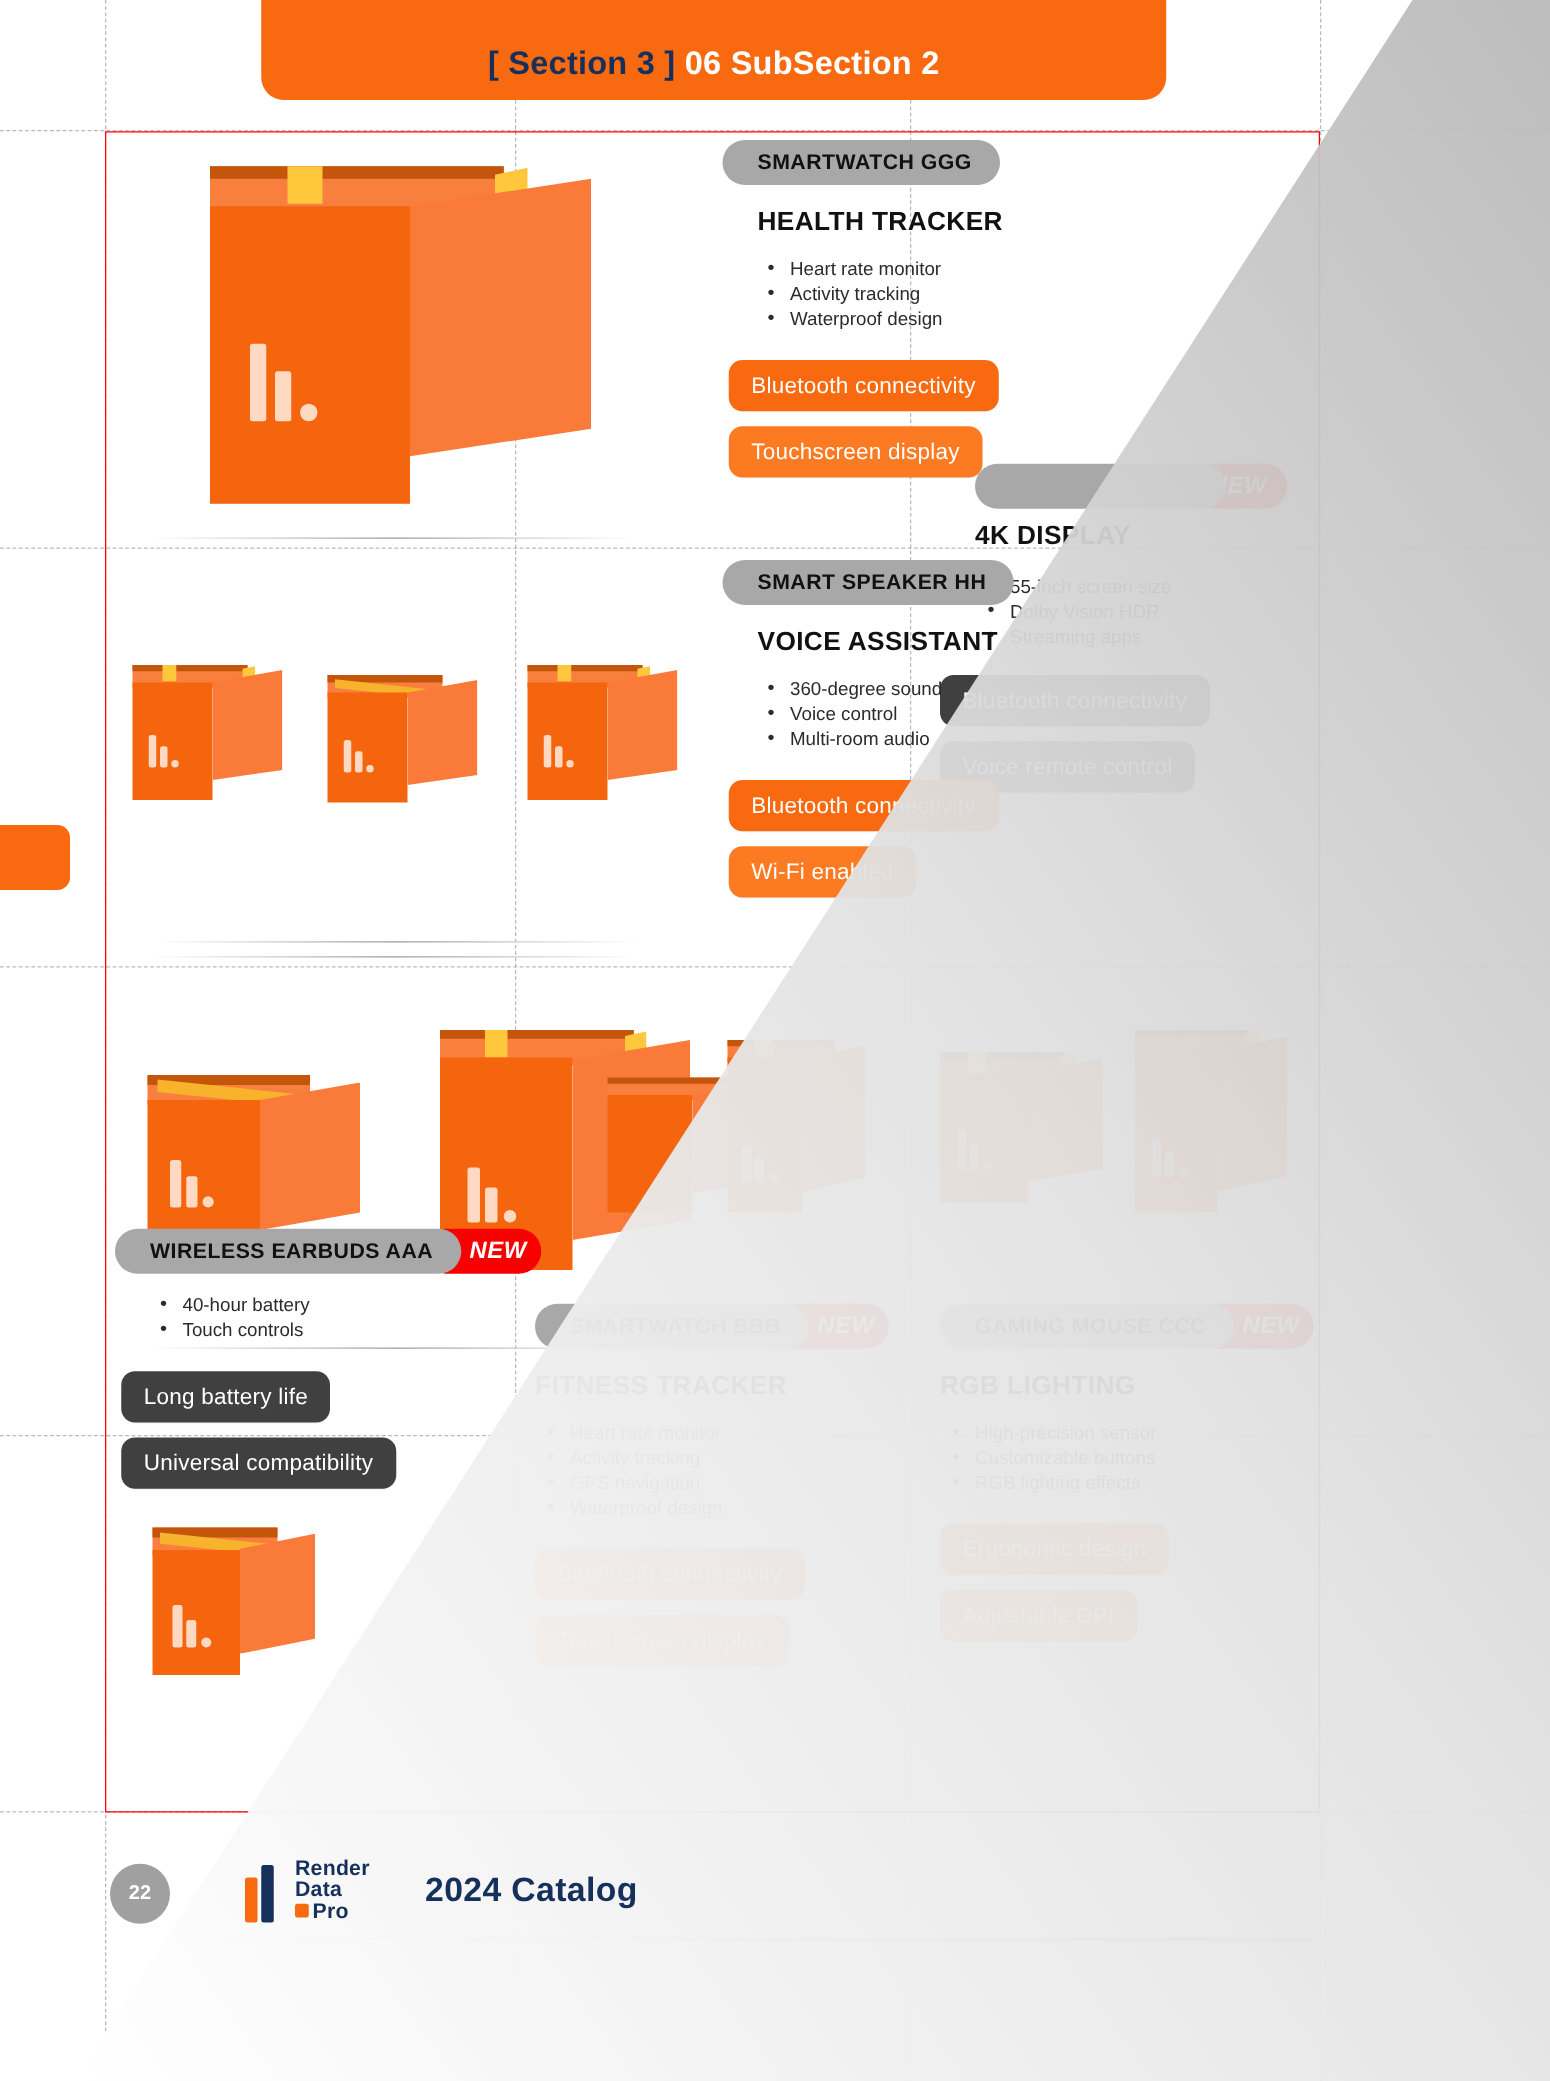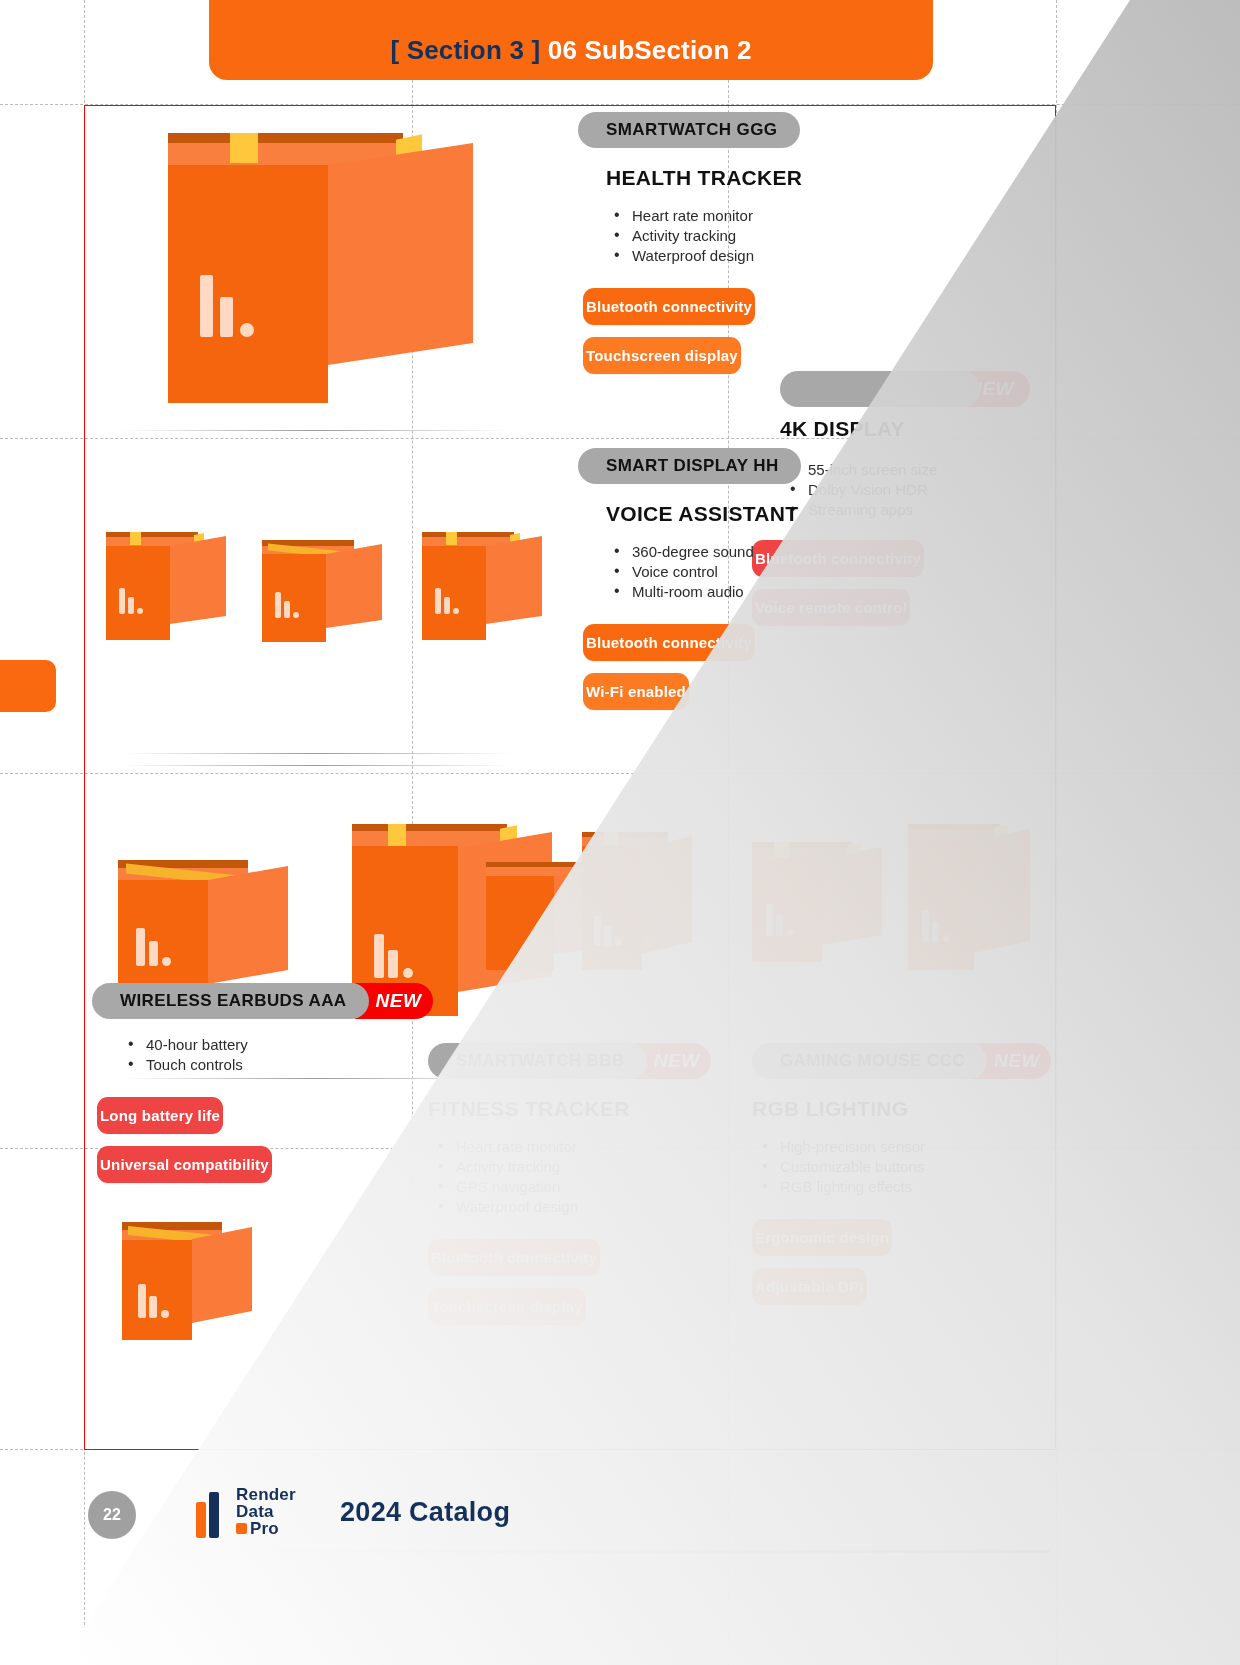--- a/index.html
+++ b/index.html
@@ -58,25 +58,25 @@
   ul.features { list-style: none; margin: 16px 0 0 36px; }
   ul.features li {
     font-size: 15px; color: #2b2b2b; line-height: 20px; position: relative; padding-left: 18px;
   }
   ul.features li::before {
     content: "•"; position: absolute; left: 0; top: -1px; font-size: 16px; color: #2b2b2b;
   }
   .pill-stack { margin: 22px 0 0 5px; display: flex; flex-direction: column; align-items: flex-start; gap: 12px; }
   .pill {
     background: #f96a10; color: #fff; border-radius: 11px;
-    padding: 10px 3px; font-size: 15px; font-weight: bold; letter-spacing: .2px;
+    padding: 10px 18px; font-size: 18px; font-weight: normal; letter-spacing: .2px;
     white-space: nowrap; box-shadow: 0 1px 0 rgba(0,0,0,.04);
   }
   .pill.alt { background: #fb7a22; }
-  .pill.dark { background: #ef4444; }
+  .pill.dark { background: #404040; }
 
   
   .boxwrap { position: absolute; }
   .box { position: relative; }
   .box .front  { position: absolute; background: #fa7a3a; }
   .box .side   { position: absolute; background: #f4650e; }
   .box .top    { position: absolute; background: #f97f3f; }
   .box .topdk  { position: absolute; background: #c4560b; }
   .box .tape   { position: absolute; background: #ffc83c; }
   .box .tape2  { position: absolute; background: #f7b32b; }
@@ -349,21 +349,21 @@
     <li>Streaming apps</li>
   </ul>
   <div class="pill-stack" style="position:absolute;left:12px;top:278px;margin:0;">
     <div class="pill dark">Bluetooth connectivity</div>
     <div class="pill dark">Voice remote control</div>
   </div>
 </div>
 
 <div class="card" style="position:absolute; left:578px; top:448px; width:360px;">
   <div class="name-row">
-    <div class="name-pill">SMART DISPLAY HH</div>
+    <div class="name-pill">SMART SPEAKER HH</div>
   </div>
   <div class="headline">VOICE ASSISTANT</div>
   <ul class="features">
     <li>360-degree sound</li>
     <li>Voice control</li>
     <li>Multi-room audio</li>
   </ul>
   <div class="pill-stack">
     <div class="pill">Bluetooth connectivity</div>
     <div class="pill alt">Wi-Fi enabled</div>

